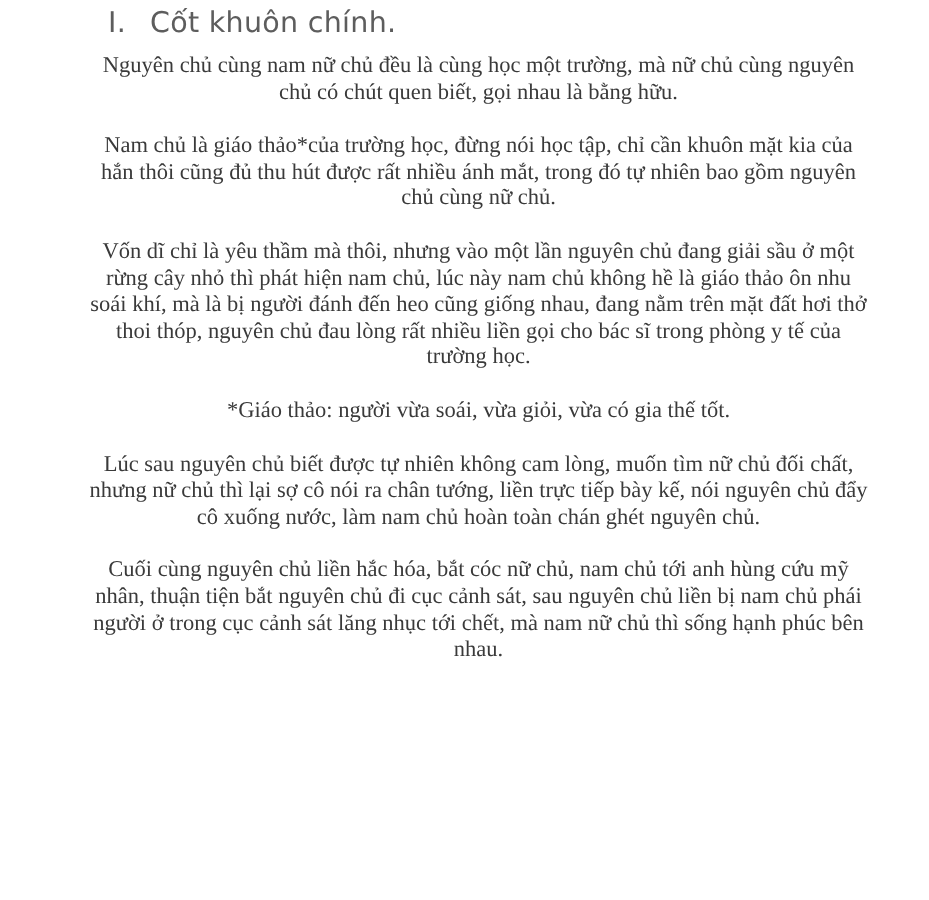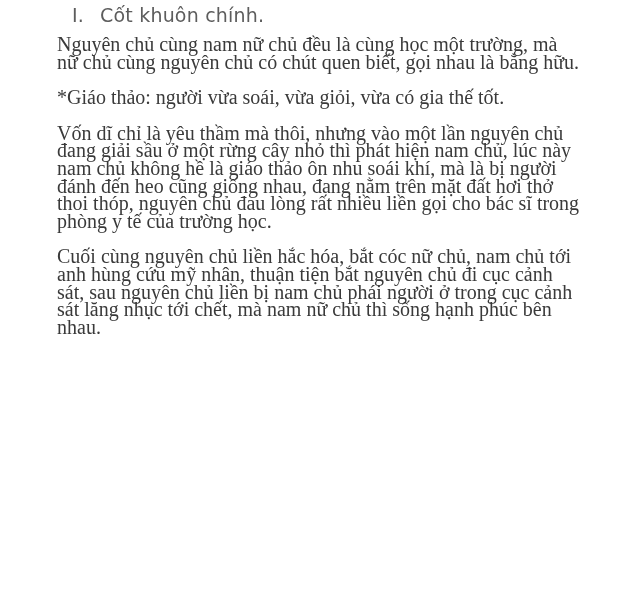--- a/index.html
+++ b/index.html
@@ -35,36 +35,38 @@
     display: inline-block;
     width: 28px;
     flex: 0 0 28px;
   }
   .doc-body {
     margin-left: 57px;
     width: 524px;
   }
   .doc-body p {
     margin: 0 0 18px 0;
-    font-size: 20px;
+    font-size: 15px;
     line-height: 17.6px;
     color: #3a3a3a;
-    text-align: left;
+    text-align: center;
   }
 </style>
 </head>
 <body>
 
 <div class="page">
 
   <h1 class="doc-heading">
     <span class="num">I.</span>
     <span>Cốt khuôn chính.</span>
   </h1>
 
   <div class="doc-body">
     <p>Nguyên chủ cùng nam nữ chủ đều là cùng học một trường, mà nữ chủ cùng nguyên chủ có chút quen biết, gọi nhau là bằng hữu.</p>
+    <p>Nam chủ là giáo thảo*của trường học, đừng nói học tập, chỉ cần khuôn mặt kia của hắn thôi cũng đủ thu hút được rất nhiều ánh mắt, trong đó tự nhiên bao gồm nguyên chủ cùng nữ chủ.</p>
+    <p>Vốn dĩ chỉ là yêu thầm mà thôi, nhưng vào một lần nguyên chủ đang giải sầu ở một rừng cây nhỏ thì phát hiện nam chủ, lúc này nam chủ không hề là giáo thảo ôn nhu soái khí, mà là bị người đánh đến heo cũng giống nhau, đang nằm trên mặt đất hơi thở thoi thóp, nguyên chủ đau lòng rất nhiều liền gọi cho bác sĩ trong phòng y tế của trường học.</p>
     <p>*Giáo thảo: người vừa soái, vừa giỏi, vừa có gia thế tốt.</p>
-    <p>Vốn dĩ chỉ là yêu thầm mà thôi, nhưng vào một lần nguyên chủ đang giải sầu ở một rừng cây nhỏ thì phát hiện nam chủ, lúc này nam chủ không hề là giáo thảo ôn nhu soái khí, mà là bị người đánh đến heo cũng giống nhau, đang nằm trên mặt đất hơi thở thoi thóp, nguyên chủ đau lòng rất nhiều liền gọi cho bác sĩ trong phòng y tế của trường học.</p>
+    <p>Lúc sau nguyên chủ biết được tự nhiên không cam lòng, muốn tìm nữ chủ đối chất, nhưng nữ chủ thì lại sợ cô nói ra chân tướng, liền trực tiếp bày kế, nói nguyên chủ đẩy cô xuống nước, làm nam chủ hoàn toàn chán ghét nguyên chủ.</p>
     <p>Cuối cùng nguyên chủ liền hắc hóa, bắt cóc nữ chủ, nam chủ tới anh hùng cứu mỹ nhân, thuận tiện bắt nguyên chủ đi cục cảnh sát, sau nguyên chủ liền bị nam chủ phái người ở trong cục cảnh sát lăng nhục tới chết, mà nam nữ chủ thì sống hạnh phúc bên nhau.</p>
   </div>
 
 </div>
 
 </body></html>

